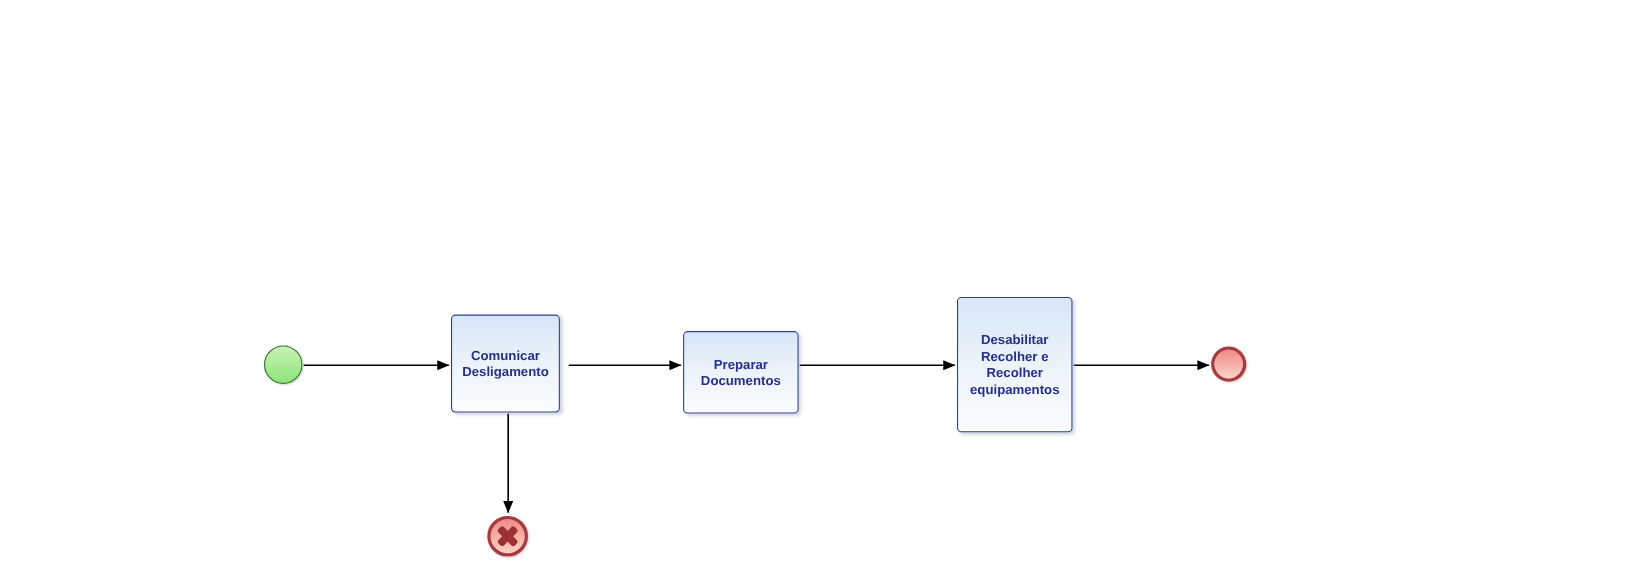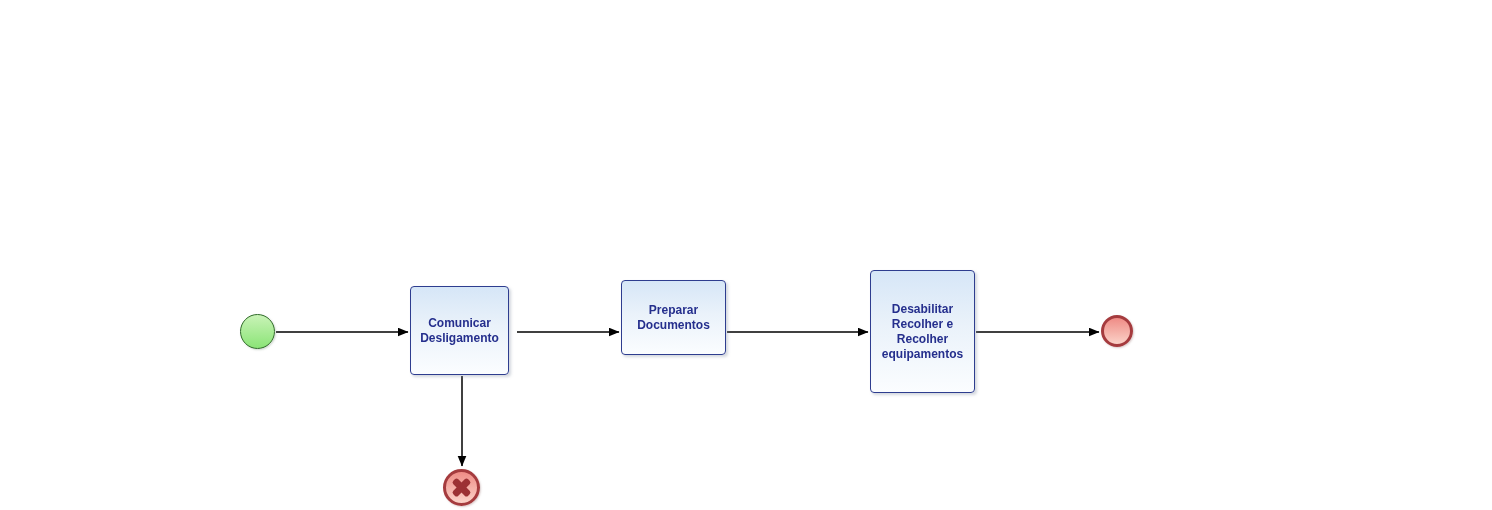--- a/index.html
+++ b/index.html
@@ -39,21 +39,21 @@
     justify-content: center;
     text-align: center;
     color: var(--task-text, #252f8d);
     font-size: 12px;
     font-weight: bold;
     line-height: 15px;
     padding: 2px 4px;
     cursor: default;
   }
   .task-1 { left: 410px; top: 286px; width: 99px; height: 89px; }
-  .task-2 { left: 621px; top: 280px; width: 105px; height: 75px; }
+  .task-2 { left: 621px; top: 301px; width: 105px; height: 75px; }
   .task-3 { left: 870px; top: 270px; width: 105px; height: 123px; }
 
   
   .event {
     position: absolute;
     box-sizing: border-box;
     border-radius: 50%;
   }
   .event-start {
     left: 240px; top: 314px;

